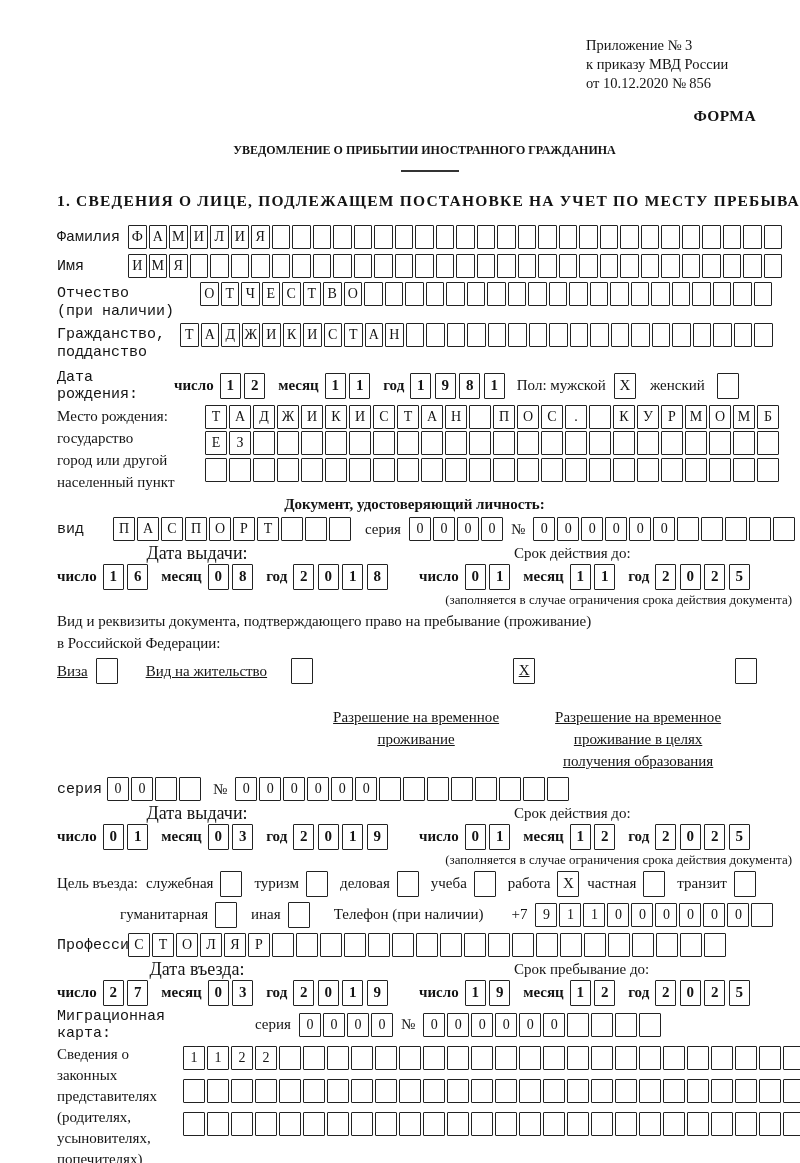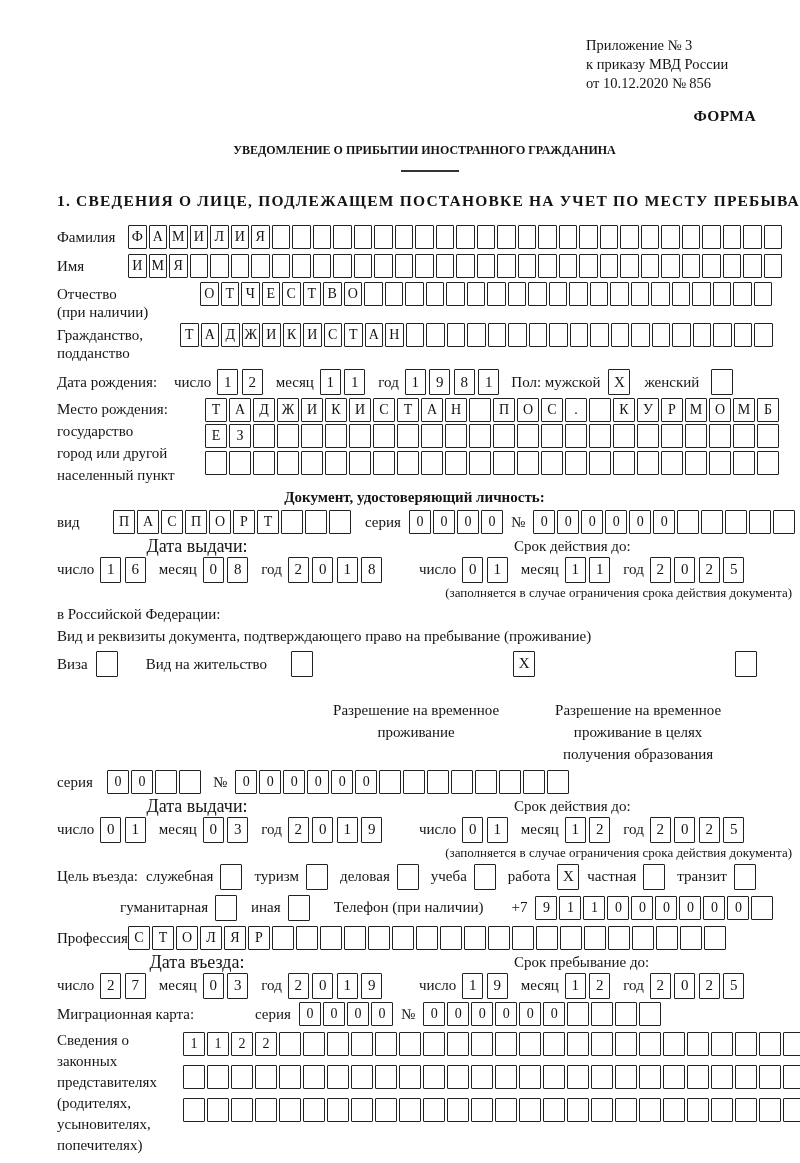--- a/index.html
+++ b/index.html
@@ -13,54 +13,54 @@
 
   
   .title{margin-top:16px;text-align:center;font-weight:bold;font-size:12px;line-height:1.55;}
   .uline{display:inline-block;width:58px;border-bottom:2px solid #333;margin-left:10px;vertical-align:baseline;}
   .sec-heading{margin-top:14px;text-align:center;font-weight:bold;font-size:15.5px;letter-spacing:1.2px;white-space:nowrap;}
 
   
   .form{margin-top:14px;font-size:15px;}
   .row{display:flex;align-items:center;margin-bottom:2px;min-height:27px;}
   .row.top{align-items:flex-start;}
-  .flabel{flex-shrink:0;}
+  .flabel{flex-shrink:0;font-family:Liberation Mono, monospace;}
   .lab2{line-height:18px;padding-top:3px;}
   .cells{display:flex;gap:2px;flex-shrink:0;}
   .cell{width:18.5px;height:24px;box-sizing:border-box;border:1.6px solid #222;border-radius:1px;
         display:inline-flex;align-items:center;justify-content:center;font-size:14px;background:#fff;flex-shrink:0;}
   .wide .cell{width:22px;}
   .cb{width:22px;height:26px;box-sizing:border-box;border:1.6px solid #222;border-radius:1px;
       display:inline-flex;align-items:center;justify-content:center;font-size:15px;flex-shrink:0;background:#fff;}
 
   
   .w71{width:71px;} .w143{width:143px;} .w123{width:123px;} .w148{width:148px;} .w56{width:56px;} .w115{width:117px;}
 
   
   .sideblock{display:flex;align-items:flex-start;margin-bottom:2px;}
   .sidelabel{flex-shrink:0;line-height:22px;}
   .stack .cells{margin-bottom:2.5px;}
 
   
-  .dategroup{display:inline-flex;align-items:center;}
+  .dategroup{display:inline-flex;align-items:center;font-weight:bold;}
   .dategroup .dlabel{margin:0 6px 0 13px;}
   .dategroup .dlabel:first-child{margin-left:0;}
   .dategroup .dcells{display:inline-flex;gap:3.5px;}
   .dategroup .cell{width:21px;height:26px;font-size:15px;}
 
   .center-bold{text-align:center;font-weight:bold;font-size:15px;margin:3px 0 3px -20px;}
   .dates{display:flex;margin-bottom:2px;}
   .col-l{width:332px;flex-shrink:0;}
   .col-r{margin-left:30px;flex:1;}
   .date-title-l{text-align:center;width:280px;font-size:18px;line-height:17px;}
   .date-title-r{font-size:15px;line-height:17px;margin-left:95px;}
   .note{font-size:13px;text-align:right;margin-top:2px;line-height:16px;white-space:nowrap;}
 
   .plain{font-size:15px;line-height:22px;}
-  .permits{display:flex;align-items:flex-start;margin:4px 0 4px 0;min-height:68px;}
+  .permits{display:flex;align-items:flex-start;margin:4px 0 4px 0;min-height:68px;text-decoration:underline;}
   .permit-label{text-align:center;line-height:22px;margin-top:48px;}
   .ml8{margin-left:8px;} .ml12{margin-left:12px;} .ml14{margin-left:14px;} .ml20{margin-left:20px;} .ml24{margin-left:24px;} .ml28{margin-left:28px;}
   .mt2{margin-top:2px;}
 
   .pair{display:inline-flex;align-items:center;}
   .pair .cb{margin-left:7px;}
   .purpose-row{display:flex;align-items:center;margin-bottom:3px;min-height:28px;}
 </style>
 </head>
 <body>
@@ -432,22 +432,22 @@
               <span class="cell">2</span>
               <span class="cell">0</span>
               <span class="cell">2</span>
               <span class="cell">5</span>
             </span>
           </div>
         <div class="note">(заполняется в случае ограничения срока действия документа)</div>
       </div>
     </div>
 
+    <div class="plain">Вид и реквизиты документа, подтверждающего право на пребывание (проживание)</div>
     <div class="plain">в Российской Федерации:</div>
-    <div class="plain">Вид и реквизиты документа, подтверждающего право на пребывание (проживание)</div>
 
     <div class="permits">
       <span style="line-height:26px">Виза</span>
       <span class="cb ml8"></span>
       <span class="ml28" style="line-height:26px">Вид на жительство</span>
       <span class="cb ml24"></span>
       <span class="permit-label ml20">
         <span style="display:block">Разрешение на временное</span>
         <span style="display:block">проживание</span>
       </span>

